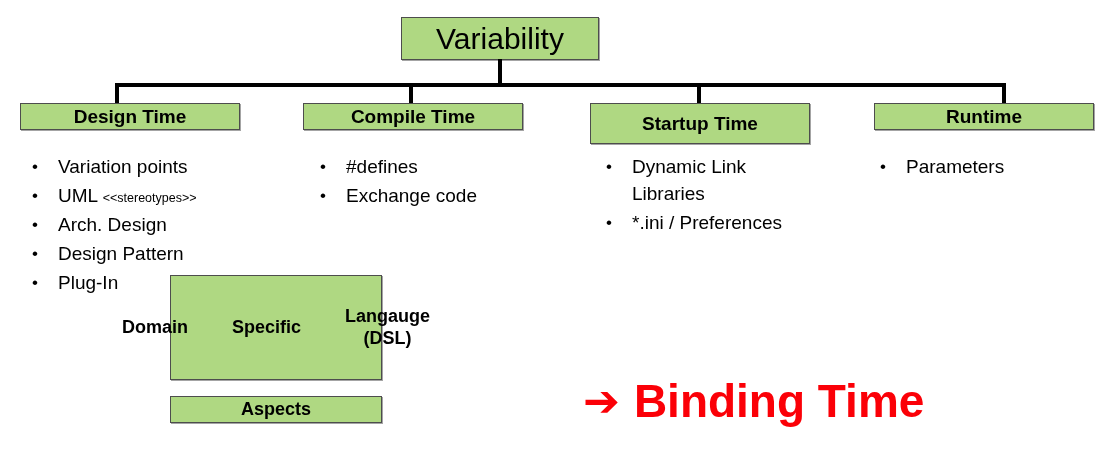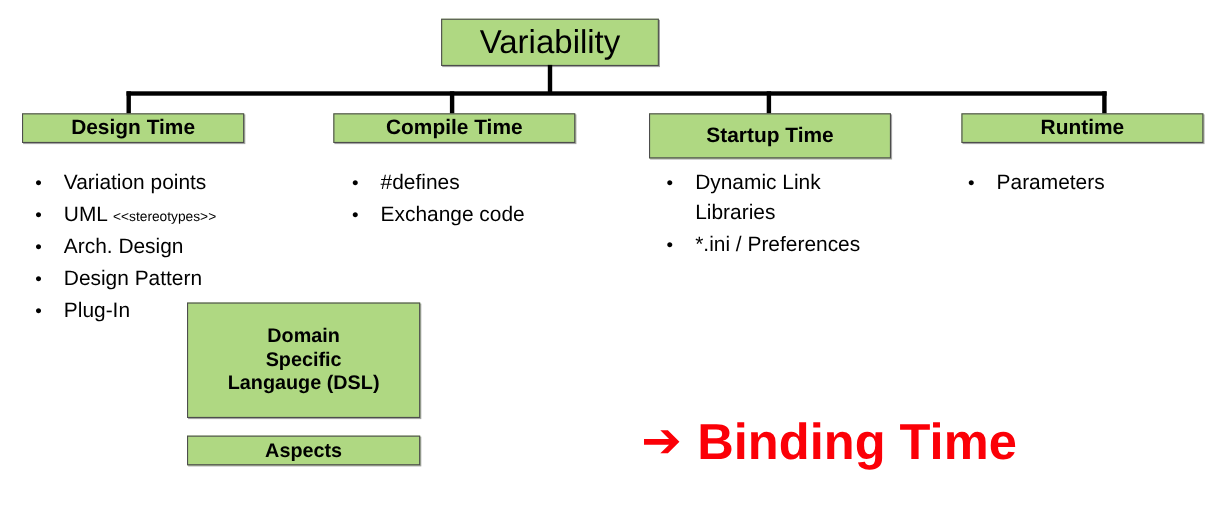--- a/index.html
+++ b/index.html
@@ -36,21 +36,22 @@
     font-weight: 400;
   }
   .gbox.cat-box {
     font-size: 19px;
     font-weight: bold;
   }
   .gbox.extra-box {
     font-size: 18px;
     font-weight: bold;
     line-height: 1.22;
-    flex-direction: column;
+    flex-direction: row;
+    gap: 44px;
   }
 
   
   .line {
     position: absolute;
     background: #000000;
   }
   .vline { width: 4px; }
   .hline { height: 4px; }
 
@@ -113,21 +114,21 @@
 
   <div class="line vline" style="left:498px; top:59px; width:4px; height:26px;"></div>
 
   <div class="line hline" style="left:115px; top:83px; width:891px; height:4px;"></div>
 
   <div class="line vline" style="left:115px; top:83px; width:4px; height:22px;"></div>
   <div class="line vline" style="left:409px; top:83px; width:4px; height:22px;"></div>
   <div class="line vline" style="left:697px; top:83px; width:4px; height:22px;"></div>
   <div class="line vline" style="left:1002px; top:83px; width:4px; height:22px;"></div>
 
-  <div class="gbox cat-box" style="left:20px; top:103px; width:202px; height:27px;justify-content:center;">
+  <div class="gbox cat-box" style="left:20px; top:103px; width:220px; height:27px;justify-content:center;">
     <span>Design Time</span>
   </div>
 
   <div class="gbox cat-box" style="left:303px; top:103px; width:220px; height:27px;">
     <span>Compile Time</span>
   </div>
 
   <div class="gbox cat-box" style="left:590px; top:103px; width:220px; height:41px;">
     <span>Startup Time</span>
   </div>

